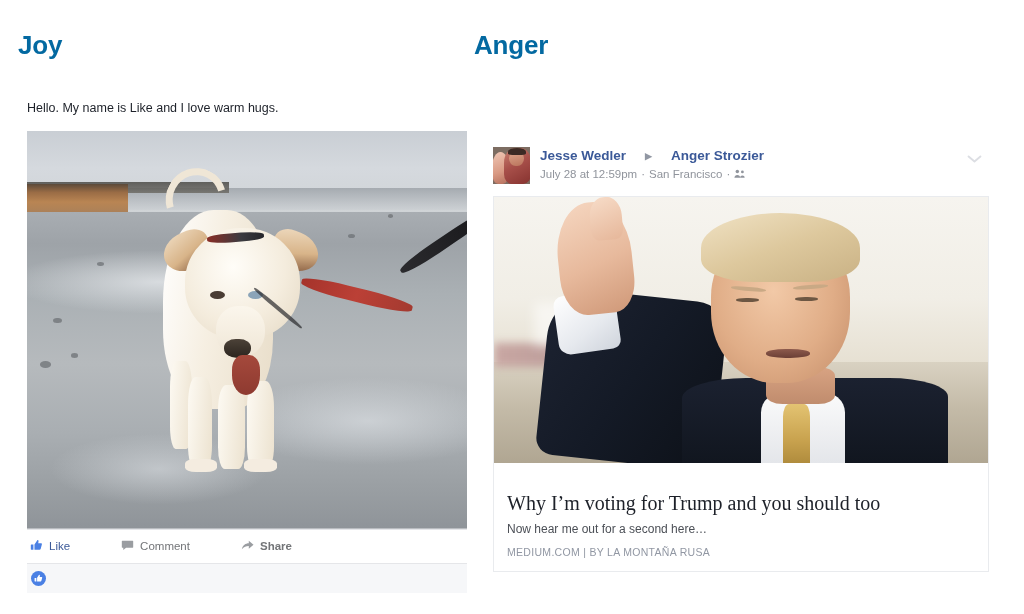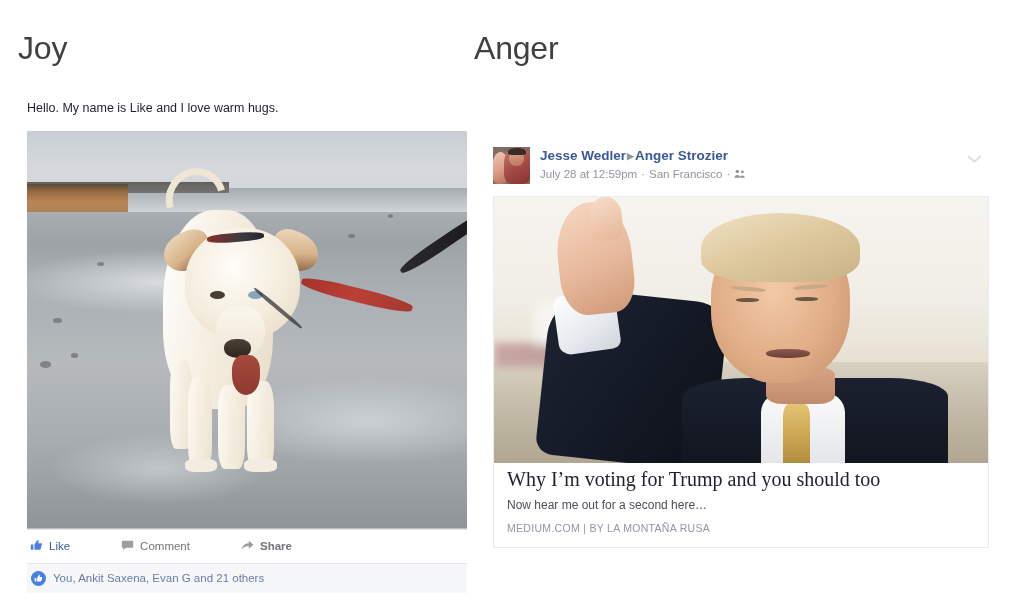--- a/index.html
+++ b/index.html
@@ -12,23 +12,23 @@
     height: 614px;
     position: relative;
     font-family: "Liberation Sans", sans-serif;
     overflow: hidden;
     -webkit-font-smoothing: antialiased;
   }
 
   
   .col-heading {
     position: absolute;
-    font-size: 32px;
-    font-weight: normal;
-    color: #404040;
+    font-size: 26px;
+    font-weight: bold;
+    color: #0369a1;
     letter-spacing: -0.2px;
     line-height: 1;
   }
   #heading-joy   { left: 18px;  top: 32px; }
   #heading-anger { left: 474px; top: 32px; }
 
   
   #post-joy {
     position: absolute;
     left: 18px;
@@ -252,21 +252,21 @@
     position: absolute; left: 40%; top: 2%; width: 50%; height: 20%;
     background: #3c2a24; border-radius: 50% 50% 24% 24%;
   }
   .head-meta { margin-left: 10px; padding-top: 1px; }
   .name-line {
     font-size: 13.5px;
     font-weight: bold;
     color: #3b5998;
     display: flex;
     align-items: center;
-    gap: 1px;
+    gap: 19px;
     line-height: 1.25;
   }
   .tri-sep { color: #9197a3; font-size: 9px; line-height: 1; }
   .sub-line {
     margin-top: 3px;
     font-size: 11.5px;
     color: #90949c;
     display: flex;
     align-items: center;
     gap: 4px;
@@ -390,21 +390,21 @@
   }
   .lp-eye-l { left: 49%; top: 38%; }
   .lp-eye-r { left: 61%; top: 37.5%; }
   .lp-mouth {
     position: absolute; left: 55%; top: 57%; width: 9%; height: 3.4%;
     background: linear-gradient(180deg,#8d5a4c 0%,#6b3f36 100%);
     border-radius: 44%;
   }
 
   .link-body {
-    padding: 4px 13px 13px 13px;
+    padding: 28px 13px 13px 13px;
     background: #ffffff;
   }
   .link-title {
     font-family: "Liberation Serif", serif;
     font-size: 20px;
     color: #1d2129;
     line-height: 1.2;
   }
   .link-desc {
     margin-top: 6px;
@@ -498,21 +498,20 @@
       <span>Share</span>
     </div>
   </div>
 
   <div class="joy-likes">
     <span class="like-badge">
       <svg width="9" height="9" viewBox="0 0 16 16" aria-hidden="true">
         <path d="M5.5 6.8 9 1.4c.9-.2 1.6.5 1.5 1.4l-.4 2.5h3.4c.8 0 1.3.7 1.1 1.4l-1.5 5.5c-.2.6-.7 1-1.3 1H5.5zM1.6 6.9h2.6v6.3H1.6c-.3 0-.6-.3-.6-.6V7.5c0-.3.3-.6.6-.6z" fill="#ffffff"></path>
       </svg>
     </span>
-    <span class="likes-text">You, Ankit Saxena, Evan G and 21 others</span>
   </div>
 </div>
 
 <div id="post-anger">
 
   <div class="anger-head">
     <div class="avatar">
       <div class="av-l"></div>
       <div class="av-r"></div>
       <div class="av-face"></div>

